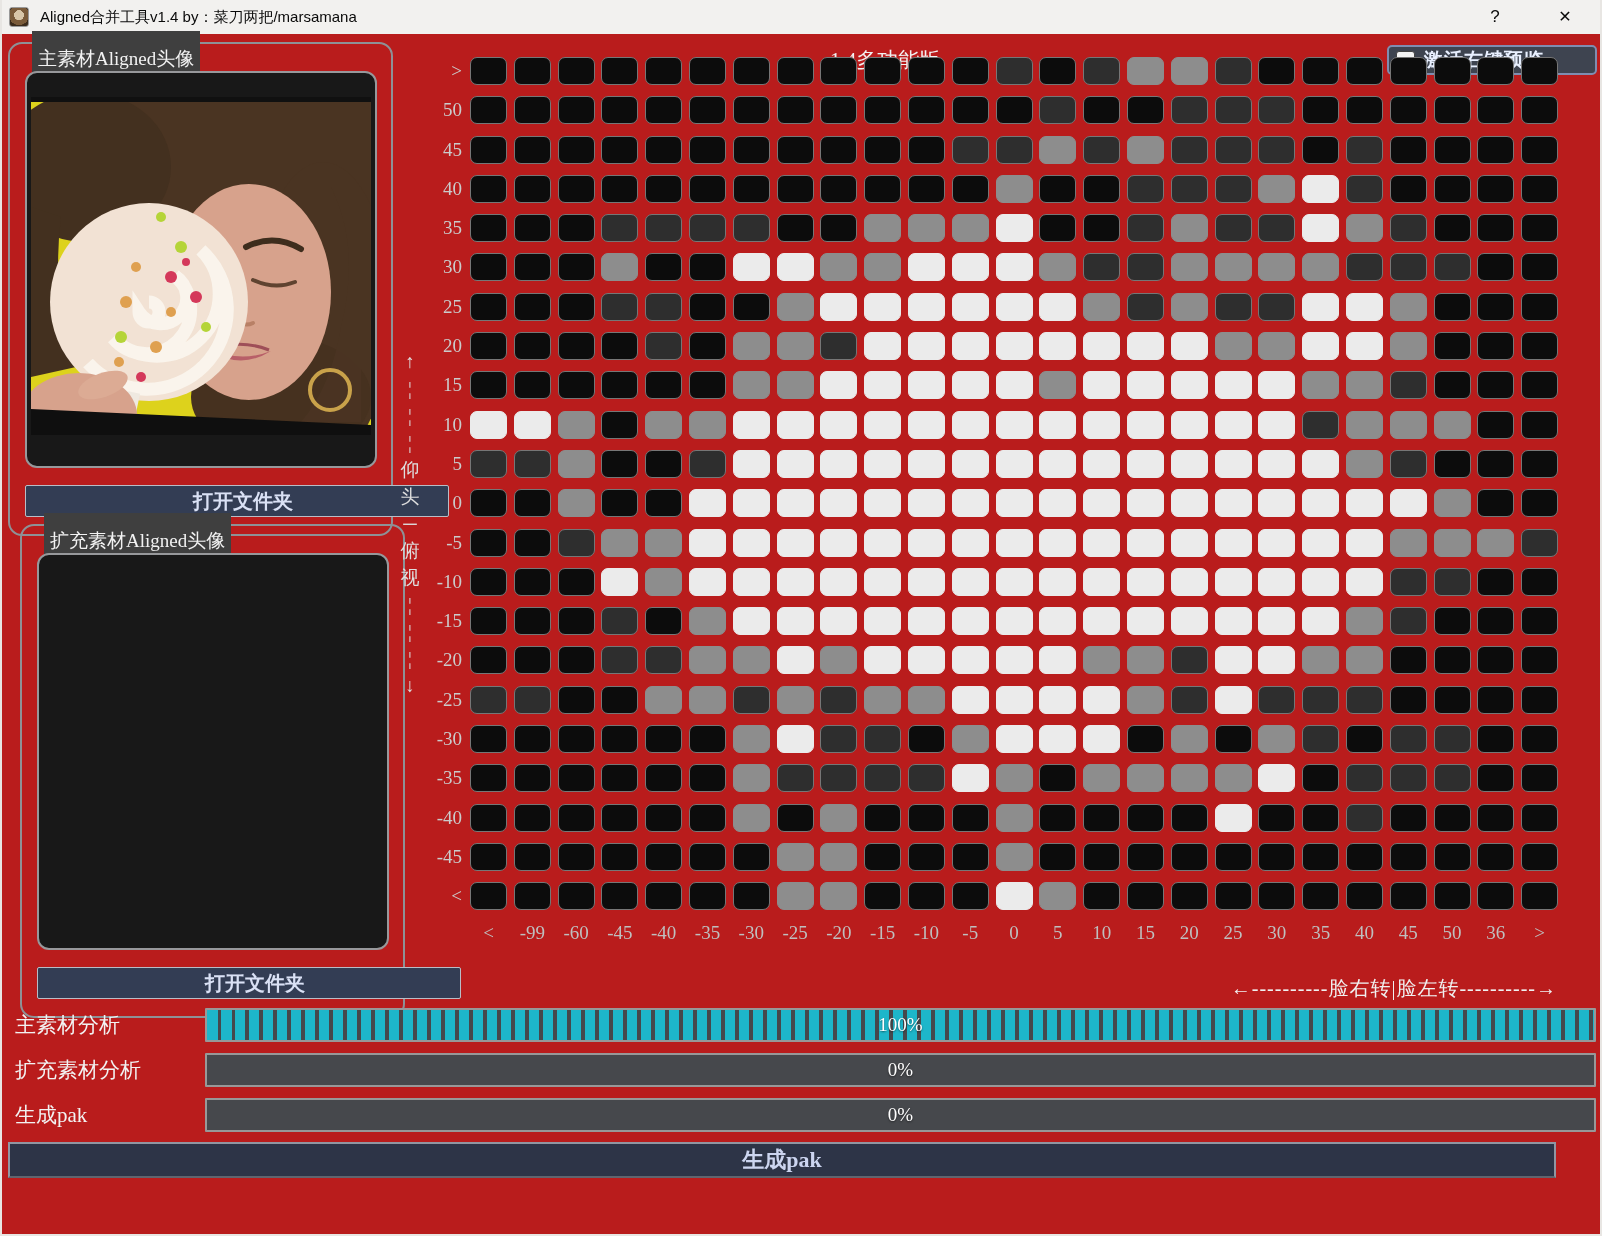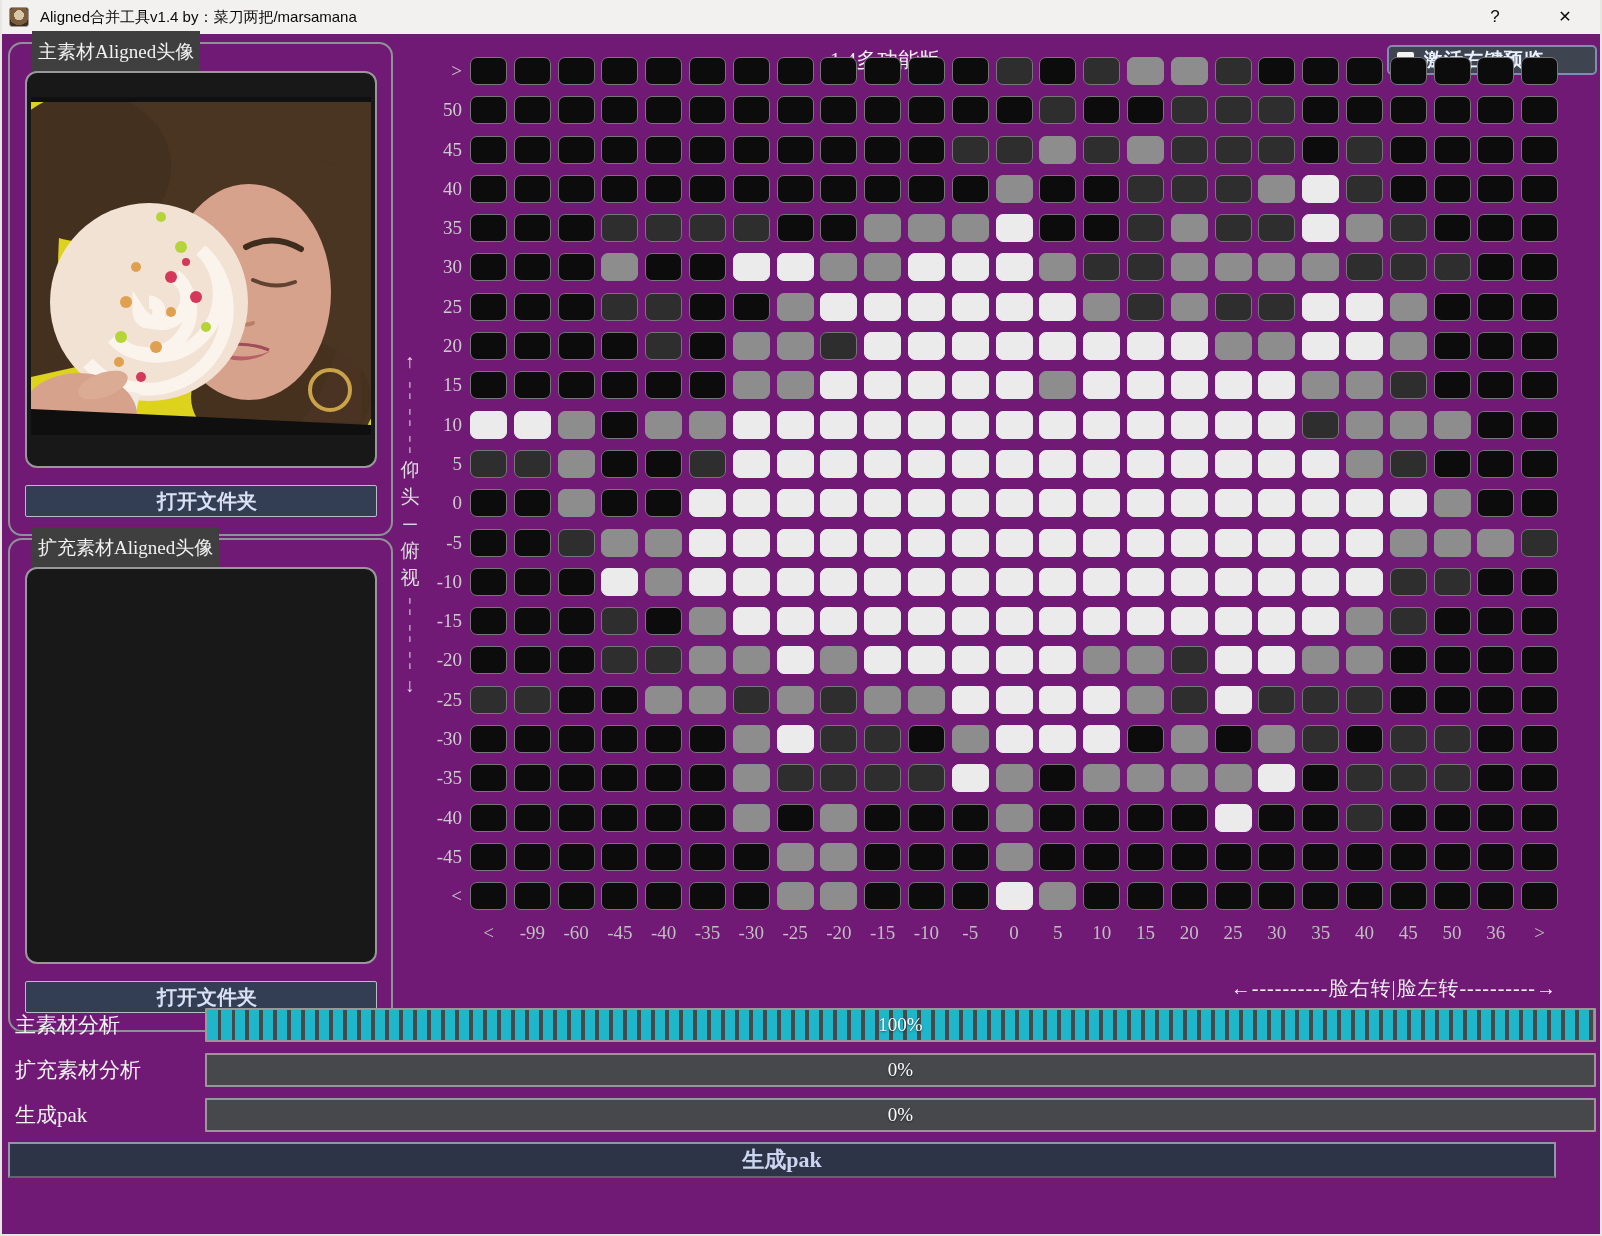--- a/index.html
+++ b/index.html
@@ -1,19 +1,19 @@
 <!DOCTYPE html>
 <html><head>
 <meta charset="utf-8">
 <style>
   * { margin:0; padding:0; box-sizing:border-box; }
   html,body { background:#222; }
   .app {
     position:relative; width:1602px; height:1236px;
-    background:#701a75; overflow:hidden;
+    background:#b91c1c; overflow:hidden;
     font-family:"Liberation Serif","DejaVu Serif",serif;
   }
   .app::after{content:"";position:absolute;inset:0;border:2px solid #e8e6e3;border-top:none;pointer-events:none;}
 
   
   .titlebar{
     height:34px;background:#f2f1ef;display:flex;align-items:center;
     color:#0a0a0a;font-family:"Liberation Sans",sans-serif;font-size:15px;
   }
   .app-icon{
@@ -32,29 +32,29 @@
     position:absolute;left:1387px;top:45px;width:210px;height:30px;
     border:2px solid #7f8db0;border-radius:5px;background:#3e4450;
     display:flex;align-items:center;
   }
   .checkbox{width:19px;height:19px;background:#f4f4f4;border:1px solid #444;border-radius:3px;margin-left:7px;}
   .preview-label{color:#e9f0ff;font-weight:bold;font-size:19px;margin-left:9px;letter-spacing:1px;}
 
   
   .groupbox{position:absolute;left:8px;width:385px;height:494px;border:2px solid #8e9196;border-radius:14px;}
   #group-main{top:42px;}
-  #group-ext{top:538px;}
-  .gb-title{position:absolute;top:-13px;left:22px;background:#3f3f3f;padding:8px 6px;color:#f2f2f2;font-size:19px;}
+  #group-ext{top:524px;margin-left:12px;}
+  .gb-title{position:absolute;top:-13px;left:22px;background:#3f3f3f;padding:15px 6px;color:#f2f2f2;font-size:19px;}
   .img-frame{
     position:absolute;left:15px;top:27px;width:352px;height:397px;
     border:2px solid #97989b;border-radius:12px;background:#181818;overflow:hidden;
   }
   .img-frame svg{position:absolute;left:4px;top:24px;}
   .open-btn{
-    position:absolute;left:15px;top:441px;width:352px;height:32px;
+    position:absolute;left:15px;top:441px;width:424px;height:32px;
     background:#333d54;border:1px solid #b9bdc6;border-radius:2px;
     color:#dae1f5;font-weight:bold;font-size:20px;
     display:flex;align-items:center;justify-content:center;cursor:pointer;padding-left:12px;
   }
 
   
   .pitch-axis{
     position:absolute;left:394px;top:348px;width:32px;
     display:flex;flex-direction:column;align-items:center;
     color:#dedede;font-size:19px;

